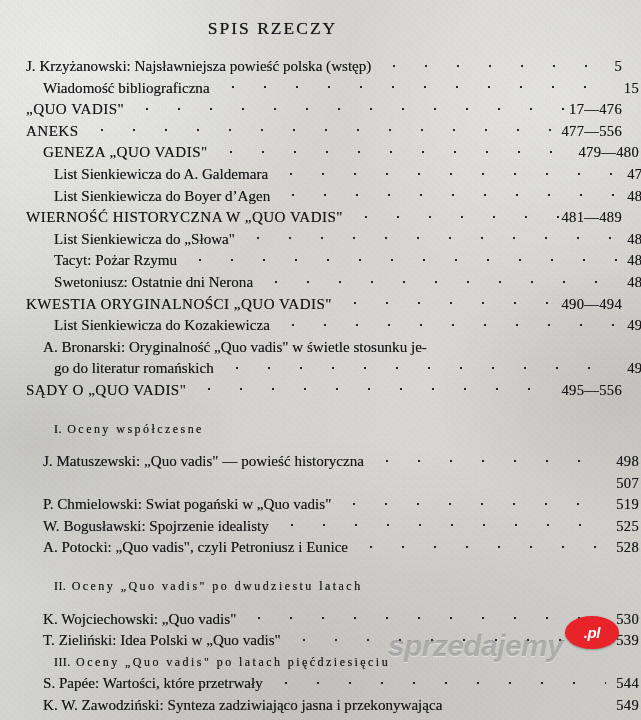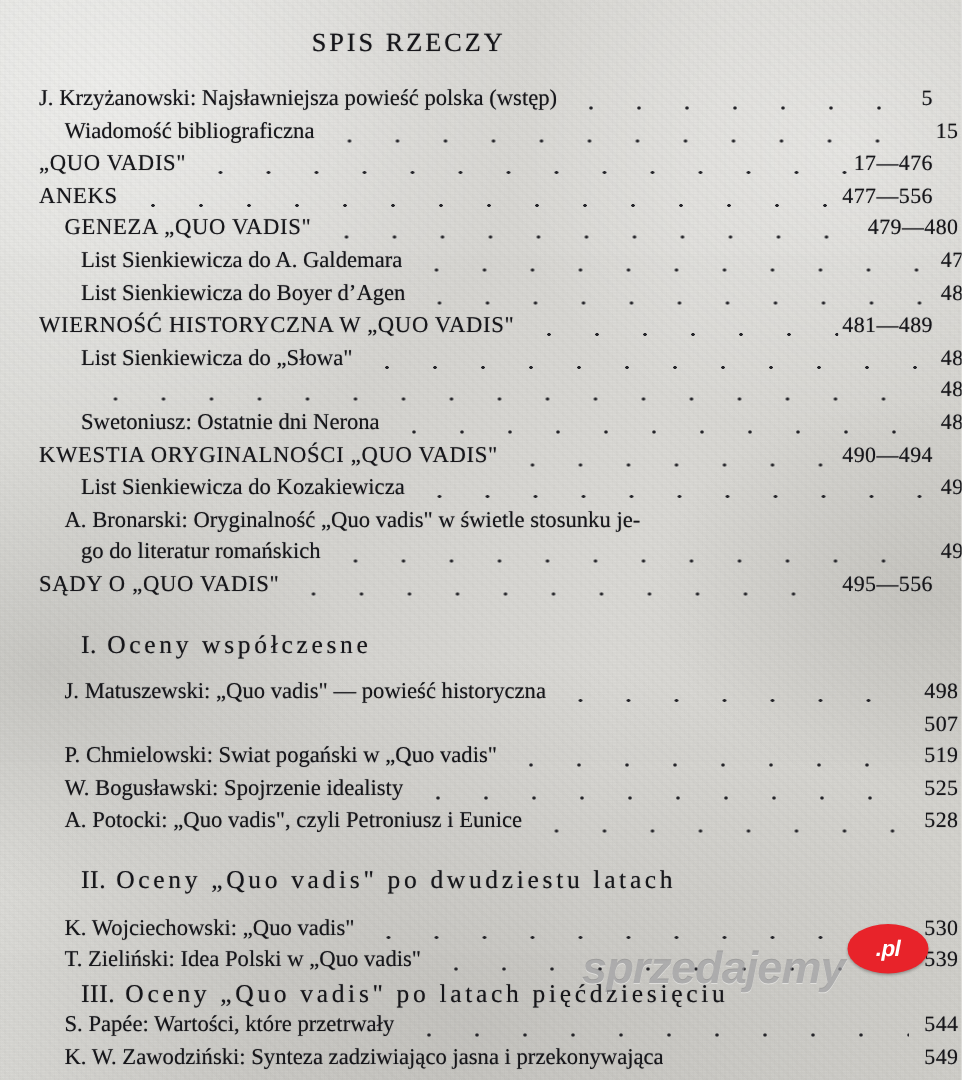--- a/index.html
+++ b/index.html
@@ -65,21 +65,21 @@
   
   .toc {
     position: absolute;
     top: 56px;
     left: 26px;
     width: 596px;
   }
 
   .row {
     display: flex;
-    align-items: flex-end;
+    align-items: flex-start;
     width: 100%;
     font-size: 15.1px;
     line-height: 21.6px;
     white-space: nowrap;
     text-shadow: 0 0 0.65px rgba(20,20,24,0.55);
   }
 
   .row .label {
     flex: 0 1 auto;
     overflow: hidden;
@@ -119,21 +119,21 @@
   
   .lv0  { padding-left: 0px; }
   .lv1  { padding-left: 17px; }
   .lv2  { padding-left: 28px; }
 
   
   .caps { letter-spacing: 0.45px; }
 
   
   .part {
-    font-size: 17px;
+    font-size: 12px;
     letter-spacing: 2.45px;
     padding-left: 28px;
     line-height: 21.6px;
     white-space: nowrap;
     text-shadow: 0 0 0.65px rgba(20,20,24,0.55);
   }
   .part .part-num { letter-spacing: 0.4px; }
 
   .gap-sm { height: 11px; }
   .gap-md { height: 17px; }
@@ -231,20 +231,21 @@
         <span class="label caps">WIERNOŚĆ HISTORYCZNA W „QUO VADIS"</span>
         <span class="leader"></span>
         <span class="pg">481—489</span>
       </div>
       <div class="row lv2">
         <span class="label">List Sienkiewicza do „Słowa"</span>
         <span class="leader"></span>
         <span class="pg">481</span>
       </div>
       <div class="row lv2">
+        <span class="label">Tacyt: Pożar Rzymu</span>
         <span class="leader"></span>
         <span class="pg">483</span>
       </div>
       <div class="row lv2">
         <span class="label">Swetoniusz: Ostatnie dni Nerona</span>
         <span class="leader"></span>
         <span class="pg">485</span>
       </div>
       <div class="row lv0">
         <span class="label caps">KWESTIA ORYGINALNOŚCI „QUO VADIS"</span>

